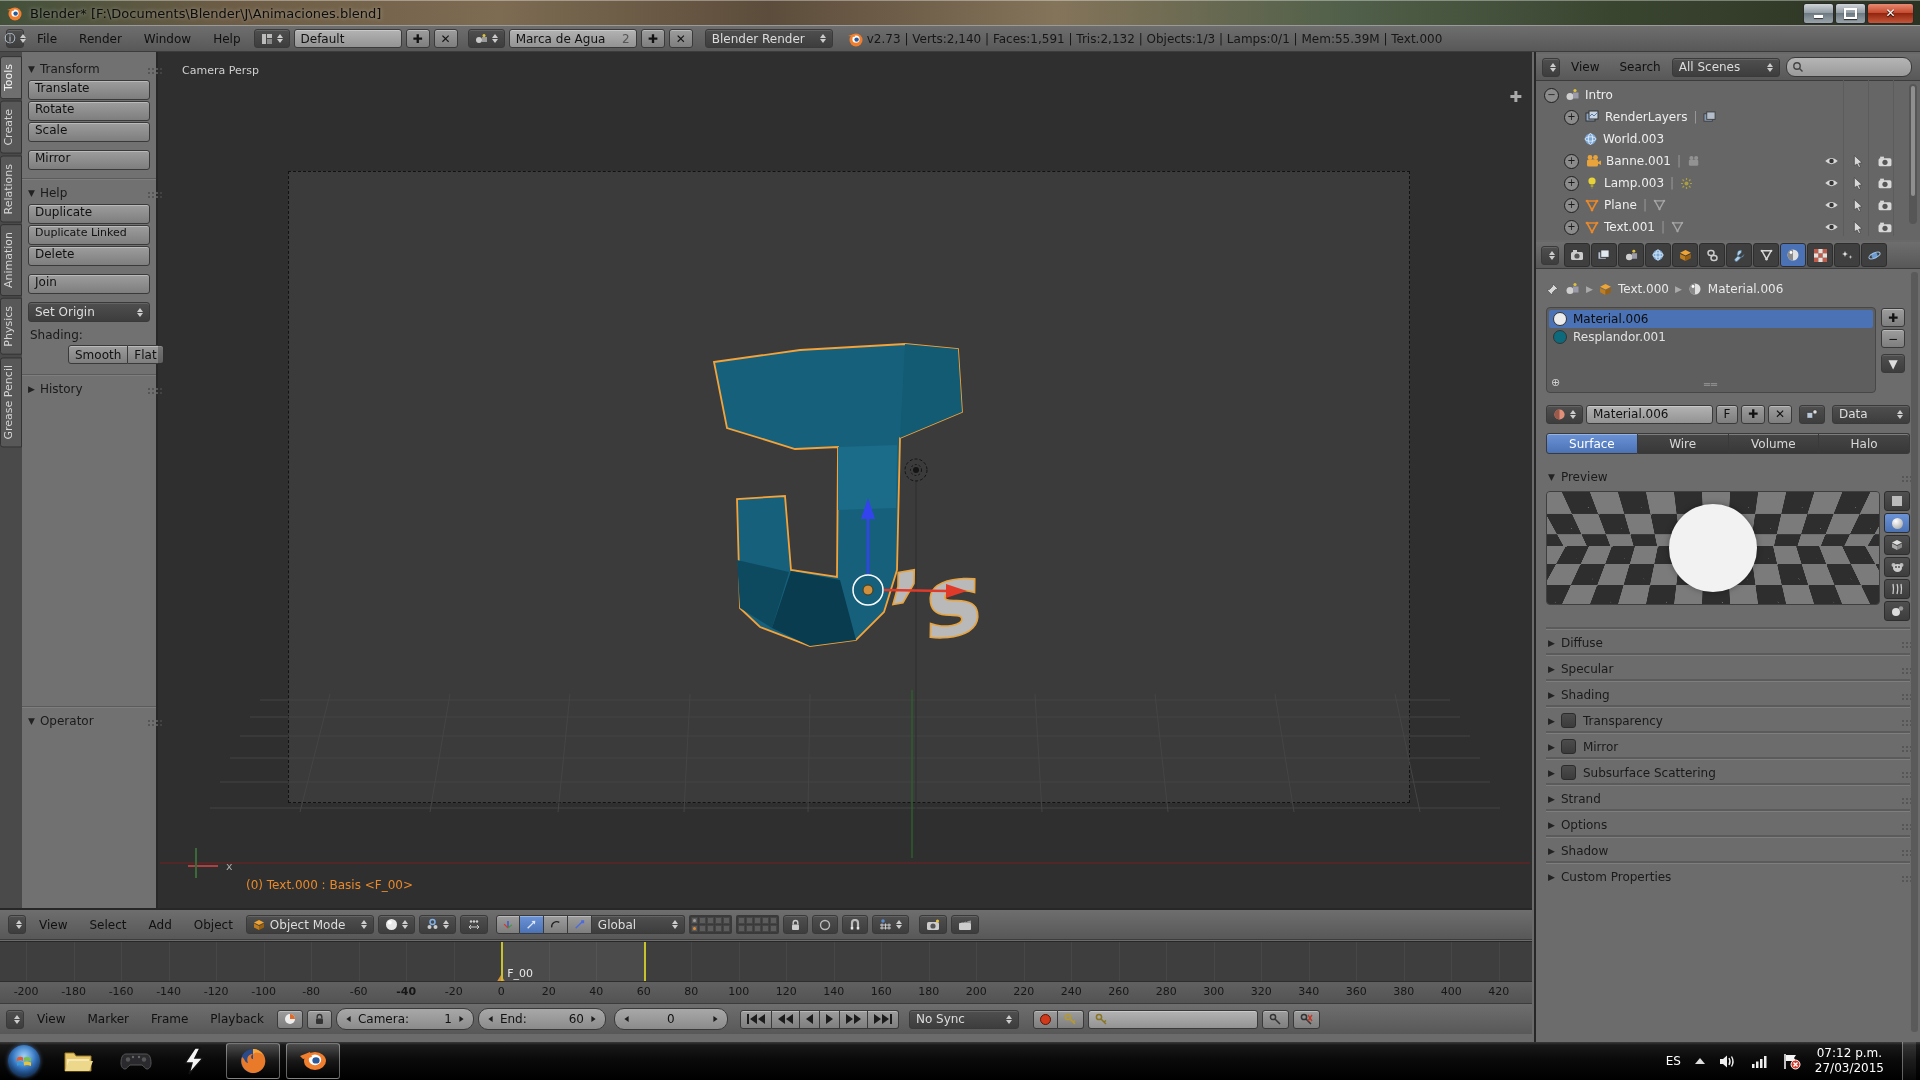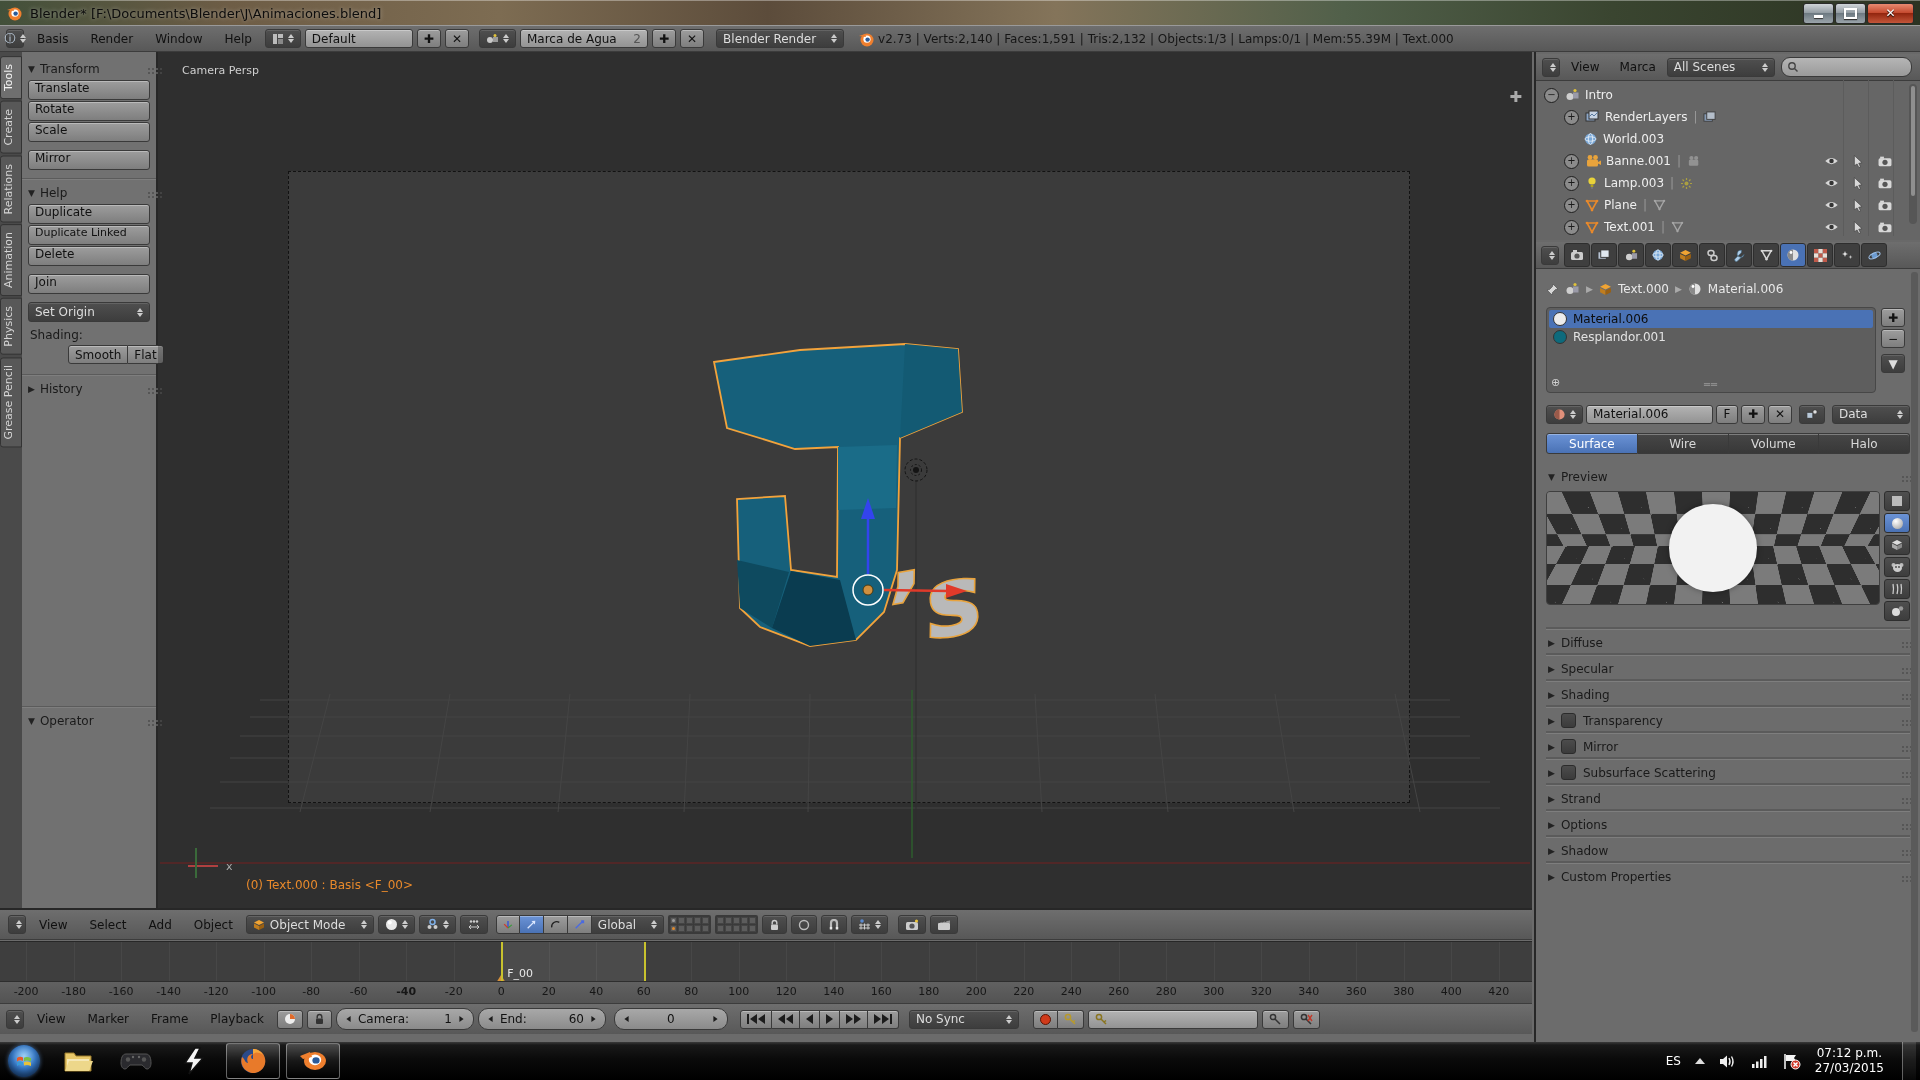--- a/index.html
+++ b/index.html
@@ -179,21 +179,21 @@
   <div class="bwin">
 
     <div class="info-header hdr">
       <span class="btn dark mini-sq">
           <span style="font-size:11px;color:#cfe0f2;">ⓘ</span>
           <span class="ud">
             <i class="up"></i>
             <i class="dn"></i>
           </span>
         </span>
-      <span class="menu-item">Basis</span>
+      <span class="menu-item">File</span>
       <span class="menu-item">Render</span>
       <span class="menu-item">Window</span>
       <span class="menu-item">Help</span>
       <span class="btn dark">
           <svg width="12" height="12" viewBox="0 0 12 12">
             <rect x="1" y="1" width="4" height="10" fill="#bbb"></rect>
             <rect x="6" y="1" width="5" height="4" fill="#bbb"></rect>
             <rect x="6" y="6" width="5" height="5" fill="#888"></rect>
           </svg>
           <span class="ud">
@@ -444,21 +444,21 @@
               <svg width="13" height="13" viewBox="0 0 13 13">
                 <path d="M2,10 A6,6 0 0 1 11,4" fill="none" stroke="#222" stroke-width="1.6"></path>
               </svg>
             </span>
           <span class="btn" style="width:24px;">
               <svg width="13" height="13" viewBox="0 0 13 13">
                 <line x1="2" y1="11" x2="10" y2="3" stroke="#4a6ae0" stroke-width="1.6"></line>
                 <rect x="8.5" y="1.5" width="3.5" height="3.5" fill="#4a6ae0"></rect>
               </svg>
             </span>
-          <span class="btn dark" style="width:72px;">
+          <span class="btn dark" style="width:93px;">
               <span>Global</span>
               <span class="ud" style="margin-left:auto;">
                 <i class="up"></i>
                 <i class="dn"></i>
               </span>
             </span>
         </span>
         <span class="layers">
             <span class="layer-cell gray"></span>
             <span class="layer-cell"></span>
@@ -721,21 +721,21 @@
                 <rect x="6.5" y="2" width="4" height="2" fill="#ccc"></rect>
                 <rect x="6.5" y="5" width="4" height="2" fill="#ccc"></rect>
                 <rect x="6.5" y="8" width="4" height="2" fill="#ccc"></rect>
               </svg>
               <span class="ud">
                 <i class="up"></i>
                 <i class="dn"></i>
               </span>
             </span>
           <span class="menu-item">View</span>
-          <span class="menu-item">Marca</span>
+          <span class="menu-item">Search</span>
           <span class="btn dark" style="width:108px;">
               <span>All Scenes</span>
               <span class="ud" style="margin-left:auto;">
                 <i class="up"></i>
                 <i class="dn"></i>
               </span>
             </span>
           <span class="search-box">
               <svg width="12" height="12" viewBox="0 0 12 12">
                 <circle cx="5" cy="5" r="3.2" fill="none" stroke="#444" stroke-width="1.4"></circle>

